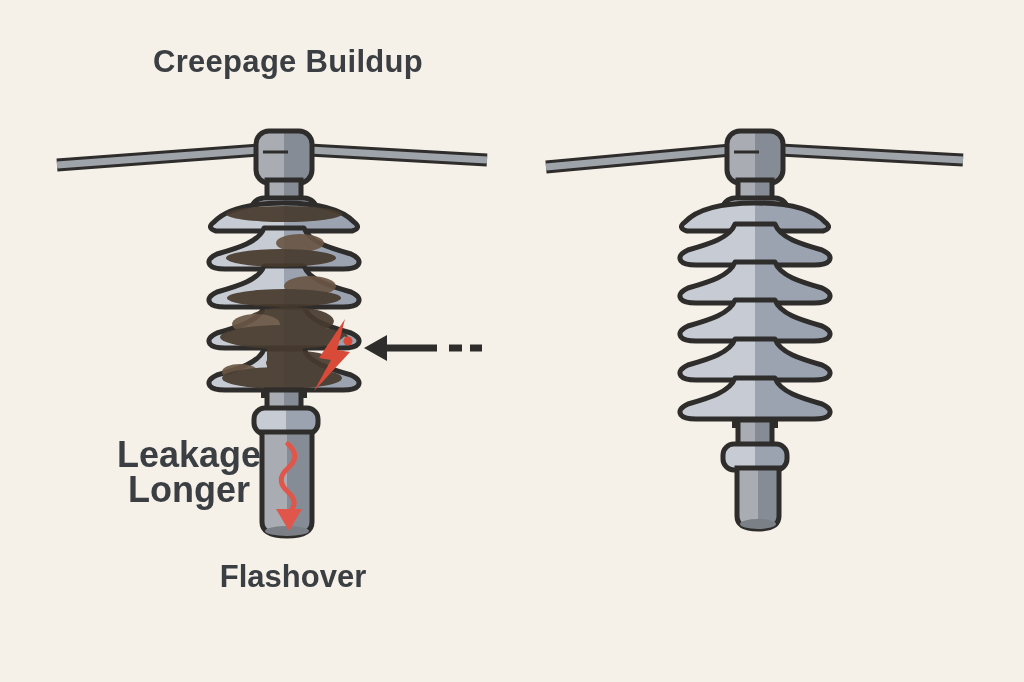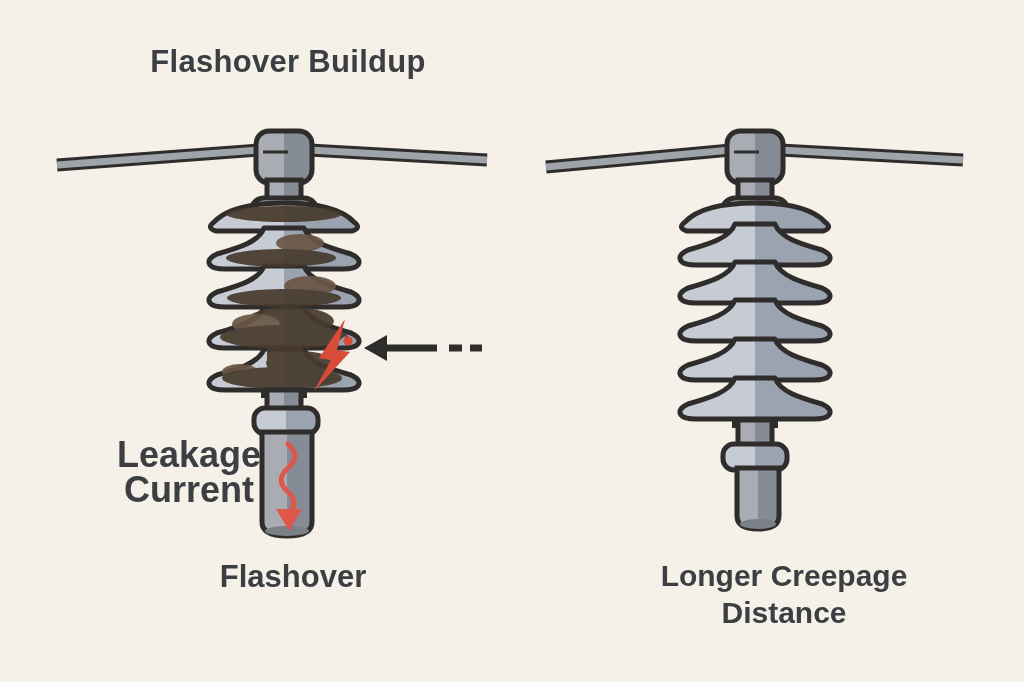--- a/index.html
+++ b/index.html
@@ -118,27 +118,23 @@
         <path d="M735 339 C730 353 709 359 688 365 Q677 370 681 376 Q684 380 696 380 L814 380 Q826 380 829 376 Q833 370 822 365 C801 359 780 353 775 339 Z"></path>
         <path d="M735 378 C730 392 709 398 688 404 Q677 409 681 415 Q684 419 696 419 L814 419 Q826 419 829 415 Q833 409 822 404 C801 398 780 392 775 378 Z"></path>
       </g>
       <rect x="738" y="420" width="34" height="28" fill="url(#halfMetal)" stroke="var(--outline)" stroke-width="5"></rect>
       <rect x="723" y="444" width="64" height="26" rx="11" fill="url(#halfShell)" stroke="var(--outline)" stroke-width="5"></rect>
       <path d="M737 468 L737 516 Q737 529 758 529 Q779 529 779 516 L779 468 Z" fill="url(#halfMetal)" stroke="var(--outline)" stroke-width="5"></path>
       <ellipse cx="758" cy="524" rx="18" ry="5" fill="#7b8087"></ellipse>
     </g>
   </svg>
 
-  <div class="label title-label" style="left:288px;top:44px;">Flashover Buildup</div>
+  <div class="label title-label" style="left:288px;top:44px;">Creepage Buildup</div>
 
   <div class="label leakage-label" style="left:189px;top:437px;">
     <div>Leakage</div>
-    <div>Current</div>
+    <div>Longer</div>
   </div>
 
   <div class="label flashover-label" style="left:293px;top:559px;">Flashover</div>
 
-  <div class="label creepage-label" style="left:784px;top:557px;">
-    <div>Longer Creepage</div>
-    <div>Distance</div>
-  </div>
 
 </div>
 
 </body></html>

